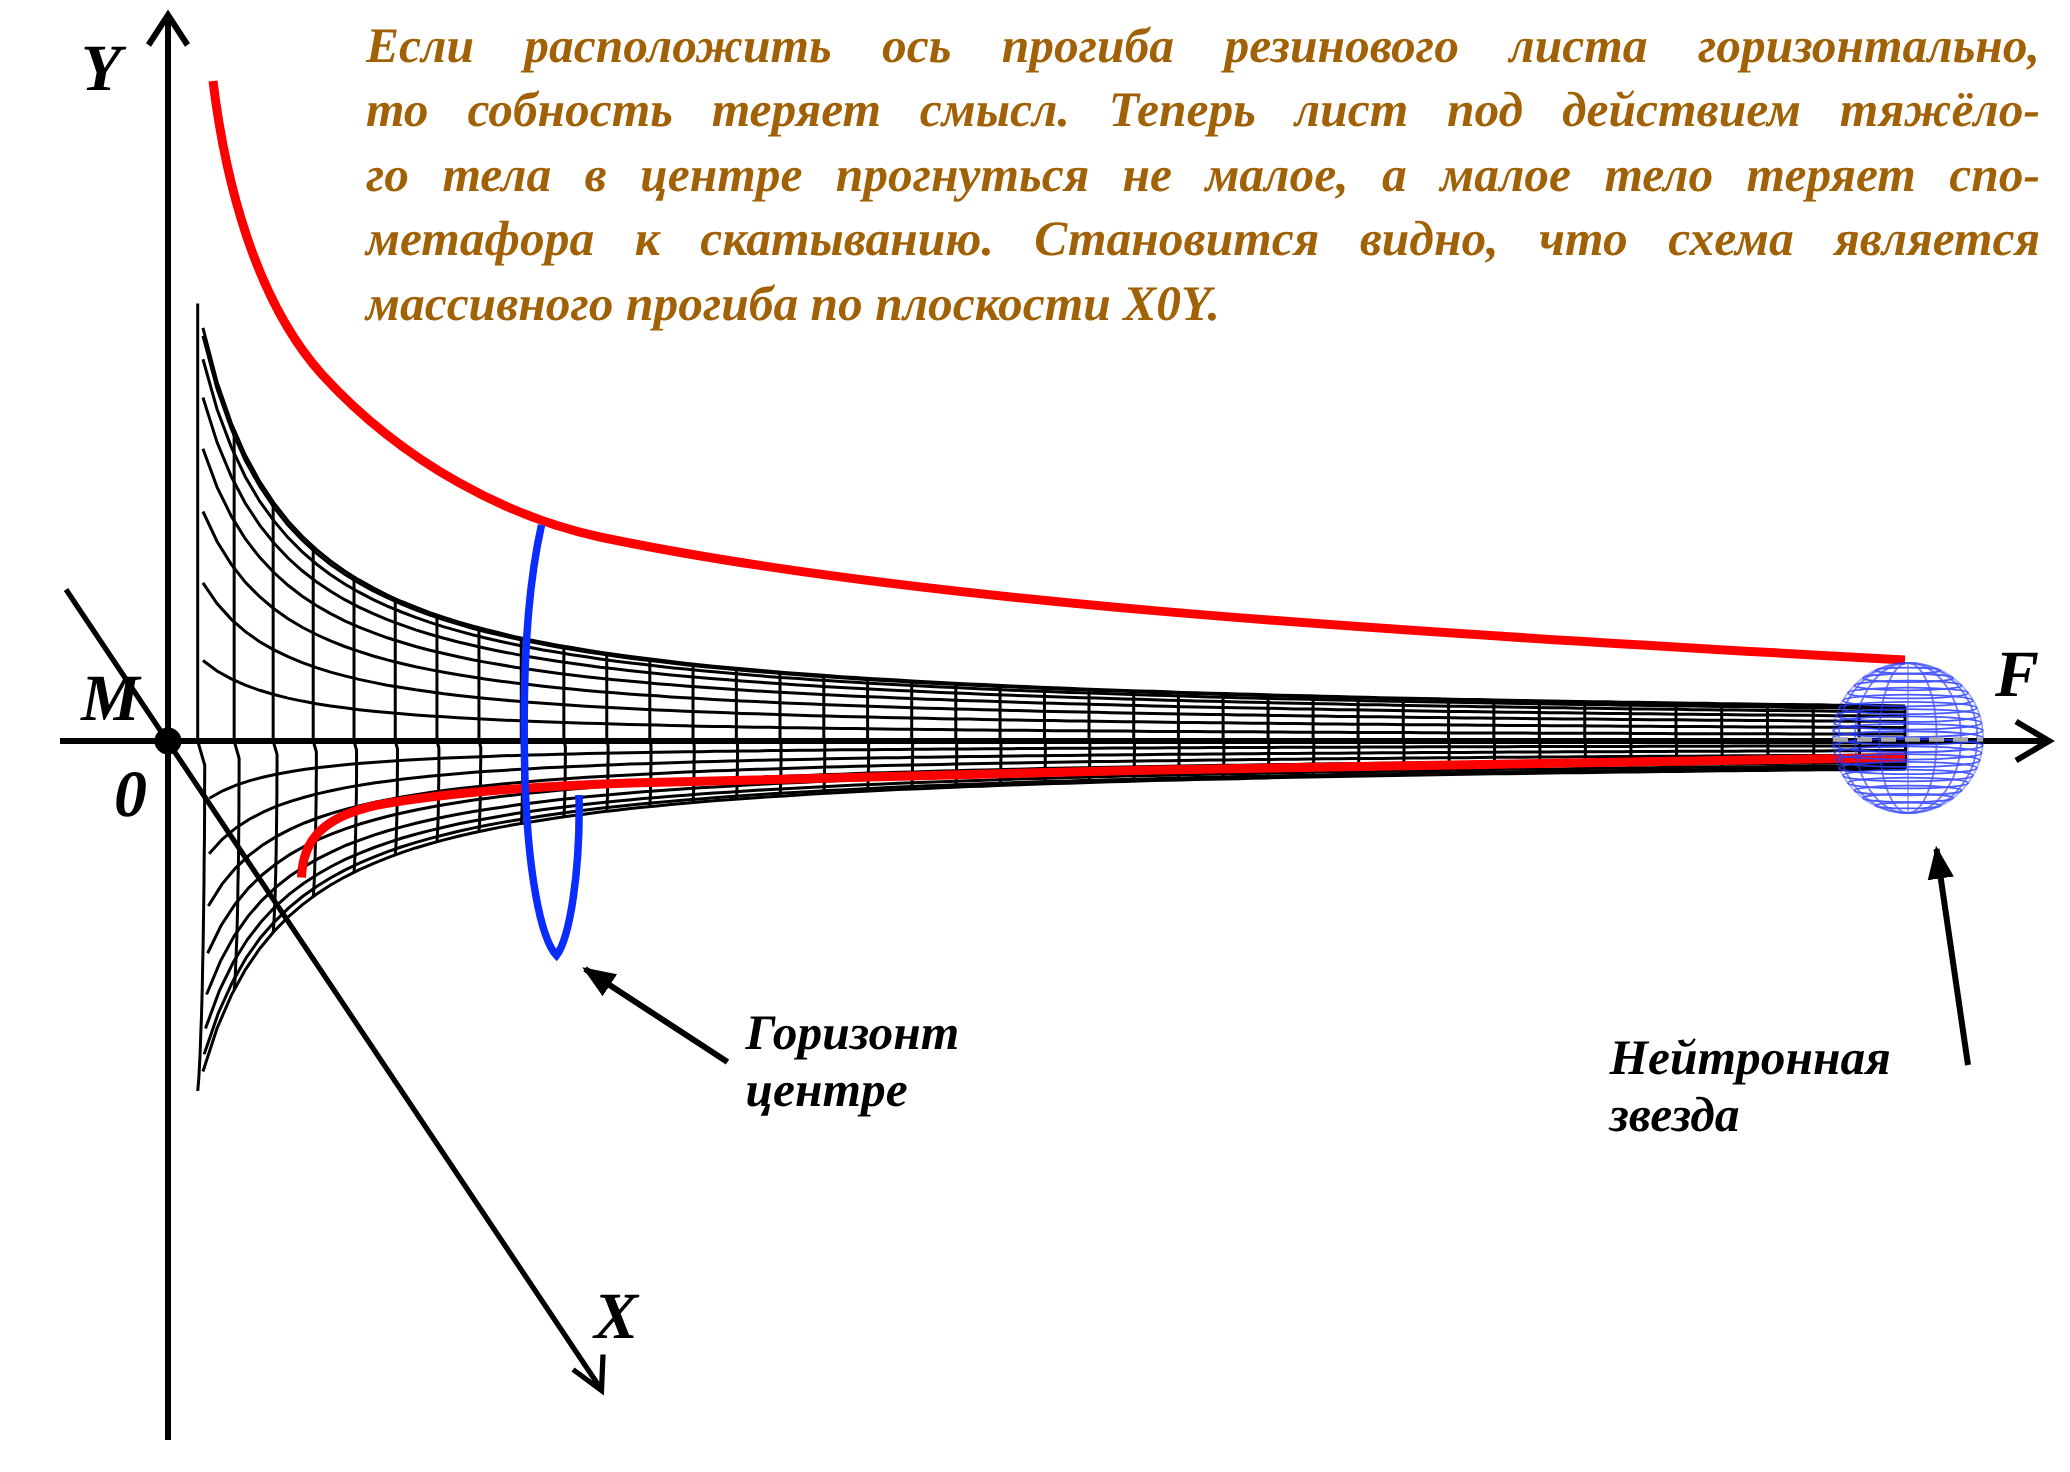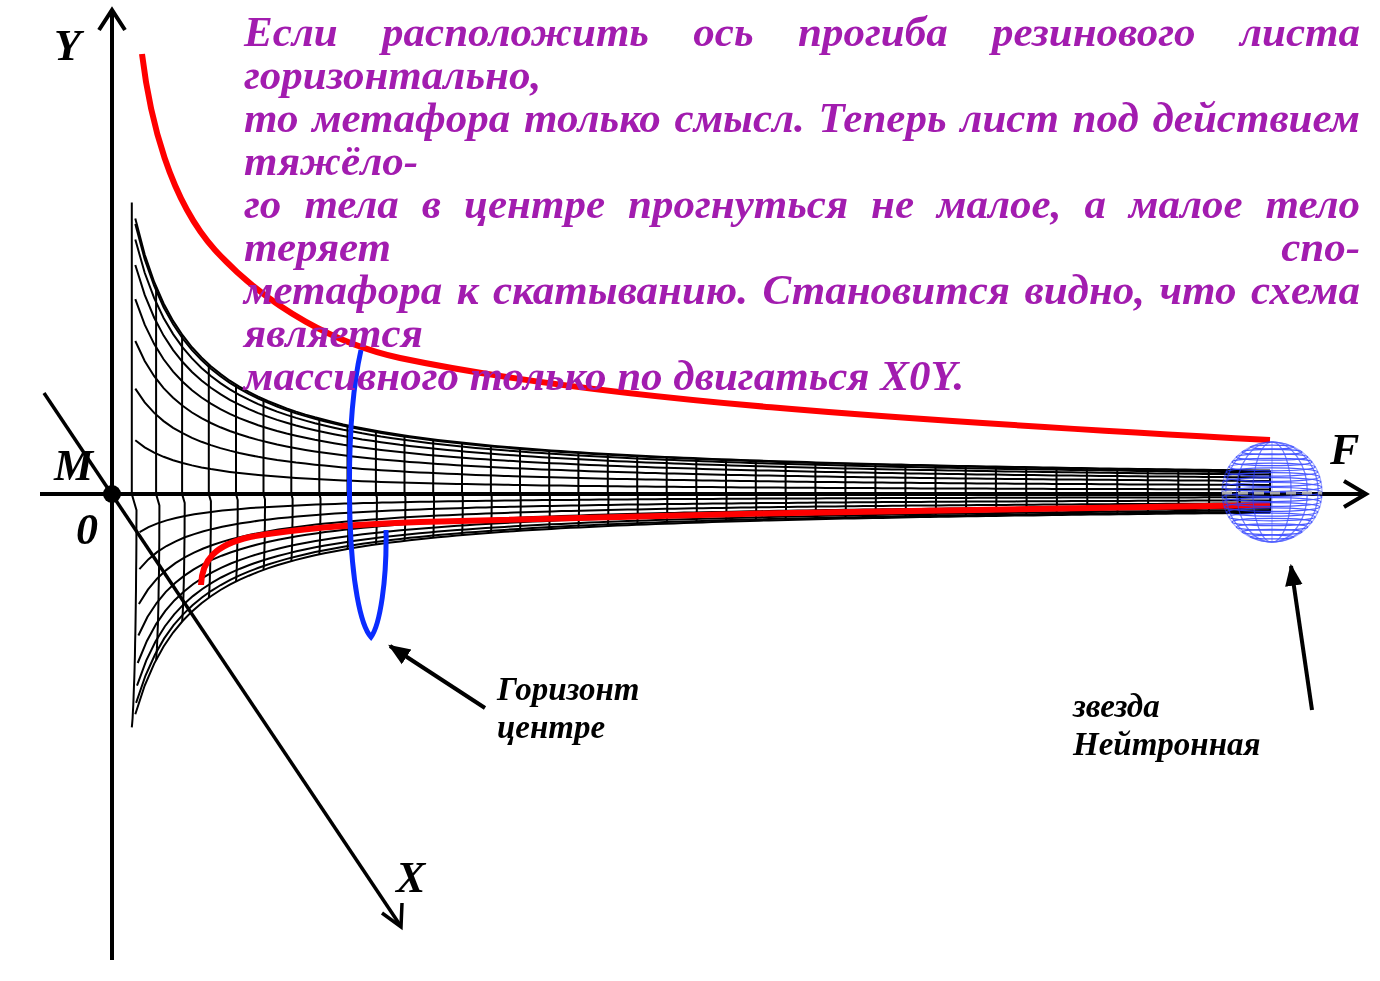--- a/index.html
+++ b/index.html
@@ -3,22 +3,22 @@
   <meta charset="utf-8">
   <style>
     html, body { margin: 0; padding: 0; background: #ffffff; }
     body { width: 1380px; height: 981px; position: relative; overflow: hidden; }
     #stage { position: absolute; left: 0; top: 0; width: 1380px; height: 981px; }
     .caption {
       position: absolute;
       left: 244px; top: 10px; width: 1116px;
       font-family: "Liberation Serif", "DejaVu Serif", serif;
       font-style: italic; font-weight: bold;
-      font-size: 43px; line-height: 43px;
-      color: #a21caf;
+      font-size: 33px; line-height: 43px;
+      color: #a16207;
       text-align: justify;
       text-align-last: left;
       margin: 0;
     }
     .caption span { display: block; text-align: justify; text-align-last: justify; }
     .caption span.last { text-align-last: left; }
     .lbl {
       position: absolute;
       font-family: "Liberation Serif", "DejaVu Serif", serif;
       font-style: italic; font-weight: bold;
@@ -154,34 +154,34 @@
         <ellipse cx="1272" cy="492" rx="46.19397662556434" ry="50" opacity="0.5"></ellipse>
       </g>
     <line x1="1222" y1="493" x2="1322" y2="493" stroke="#a8a8a8" stroke-width="3" stroke-dasharray="10,6"></line>
 
     <line x1="485" y1="708" x2="390" y2="646" stroke="#000" stroke-width="4" marker-end="url(#arrowFilled)"></line>
     <line x1="1312" y1="710" x2="1291" y2="566" stroke="#000" stroke-width="4" marker-end="url(#arrowFilled)"></line>
   </svg>
 
   <p class="caption">
     <span>Если расположить ось прогиба резинового листа горизонтально,</span>
-    <span>то метафора только смысл. Теперь лист под действием тяжёло-</span>
+    <span>то собность теряет смысл. Теперь лист под действием тяжёло-</span>
     <span>го тела в центре прогнуться не малое, а малое тело теряет спо-</span>
     <span>метафора к скатыванию. Становится видно, что схема является</span>
-    <span class="last">массивного только по двигаться X0Y.</span>
+    <span class="last">массивного прогиба по плоскости X0Y.</span>
   </p>
 
   <p class="lbl axis-lbl" style="left:54px; top:24px;">Y</p>
   <p class="lbl axis-lbl" style="left:1330px; top:428px;">F</p>
   <p class="lbl axis-lbl" style="left:396px; top:856px;">X</p>
   <p class="lbl axis-lbl" style="left:54px; top:444px;">M</p>
   <p class="lbl axis-lbl" style="left:76px; top:508px;">0</p>
 
   <div class="lbl annot" style="left:497px; top:670px;">
     <div>Горизонт</div>
     <div>центре</div>
   </div>
 
   <div class="lbl annot" style="left:1073px; top:687px;">
+    <div>Нейтронная</div>
     <div>звезда</div>
-    <div>Нейтронная</div>
   </div>
 </div>
 
 </body></html>

